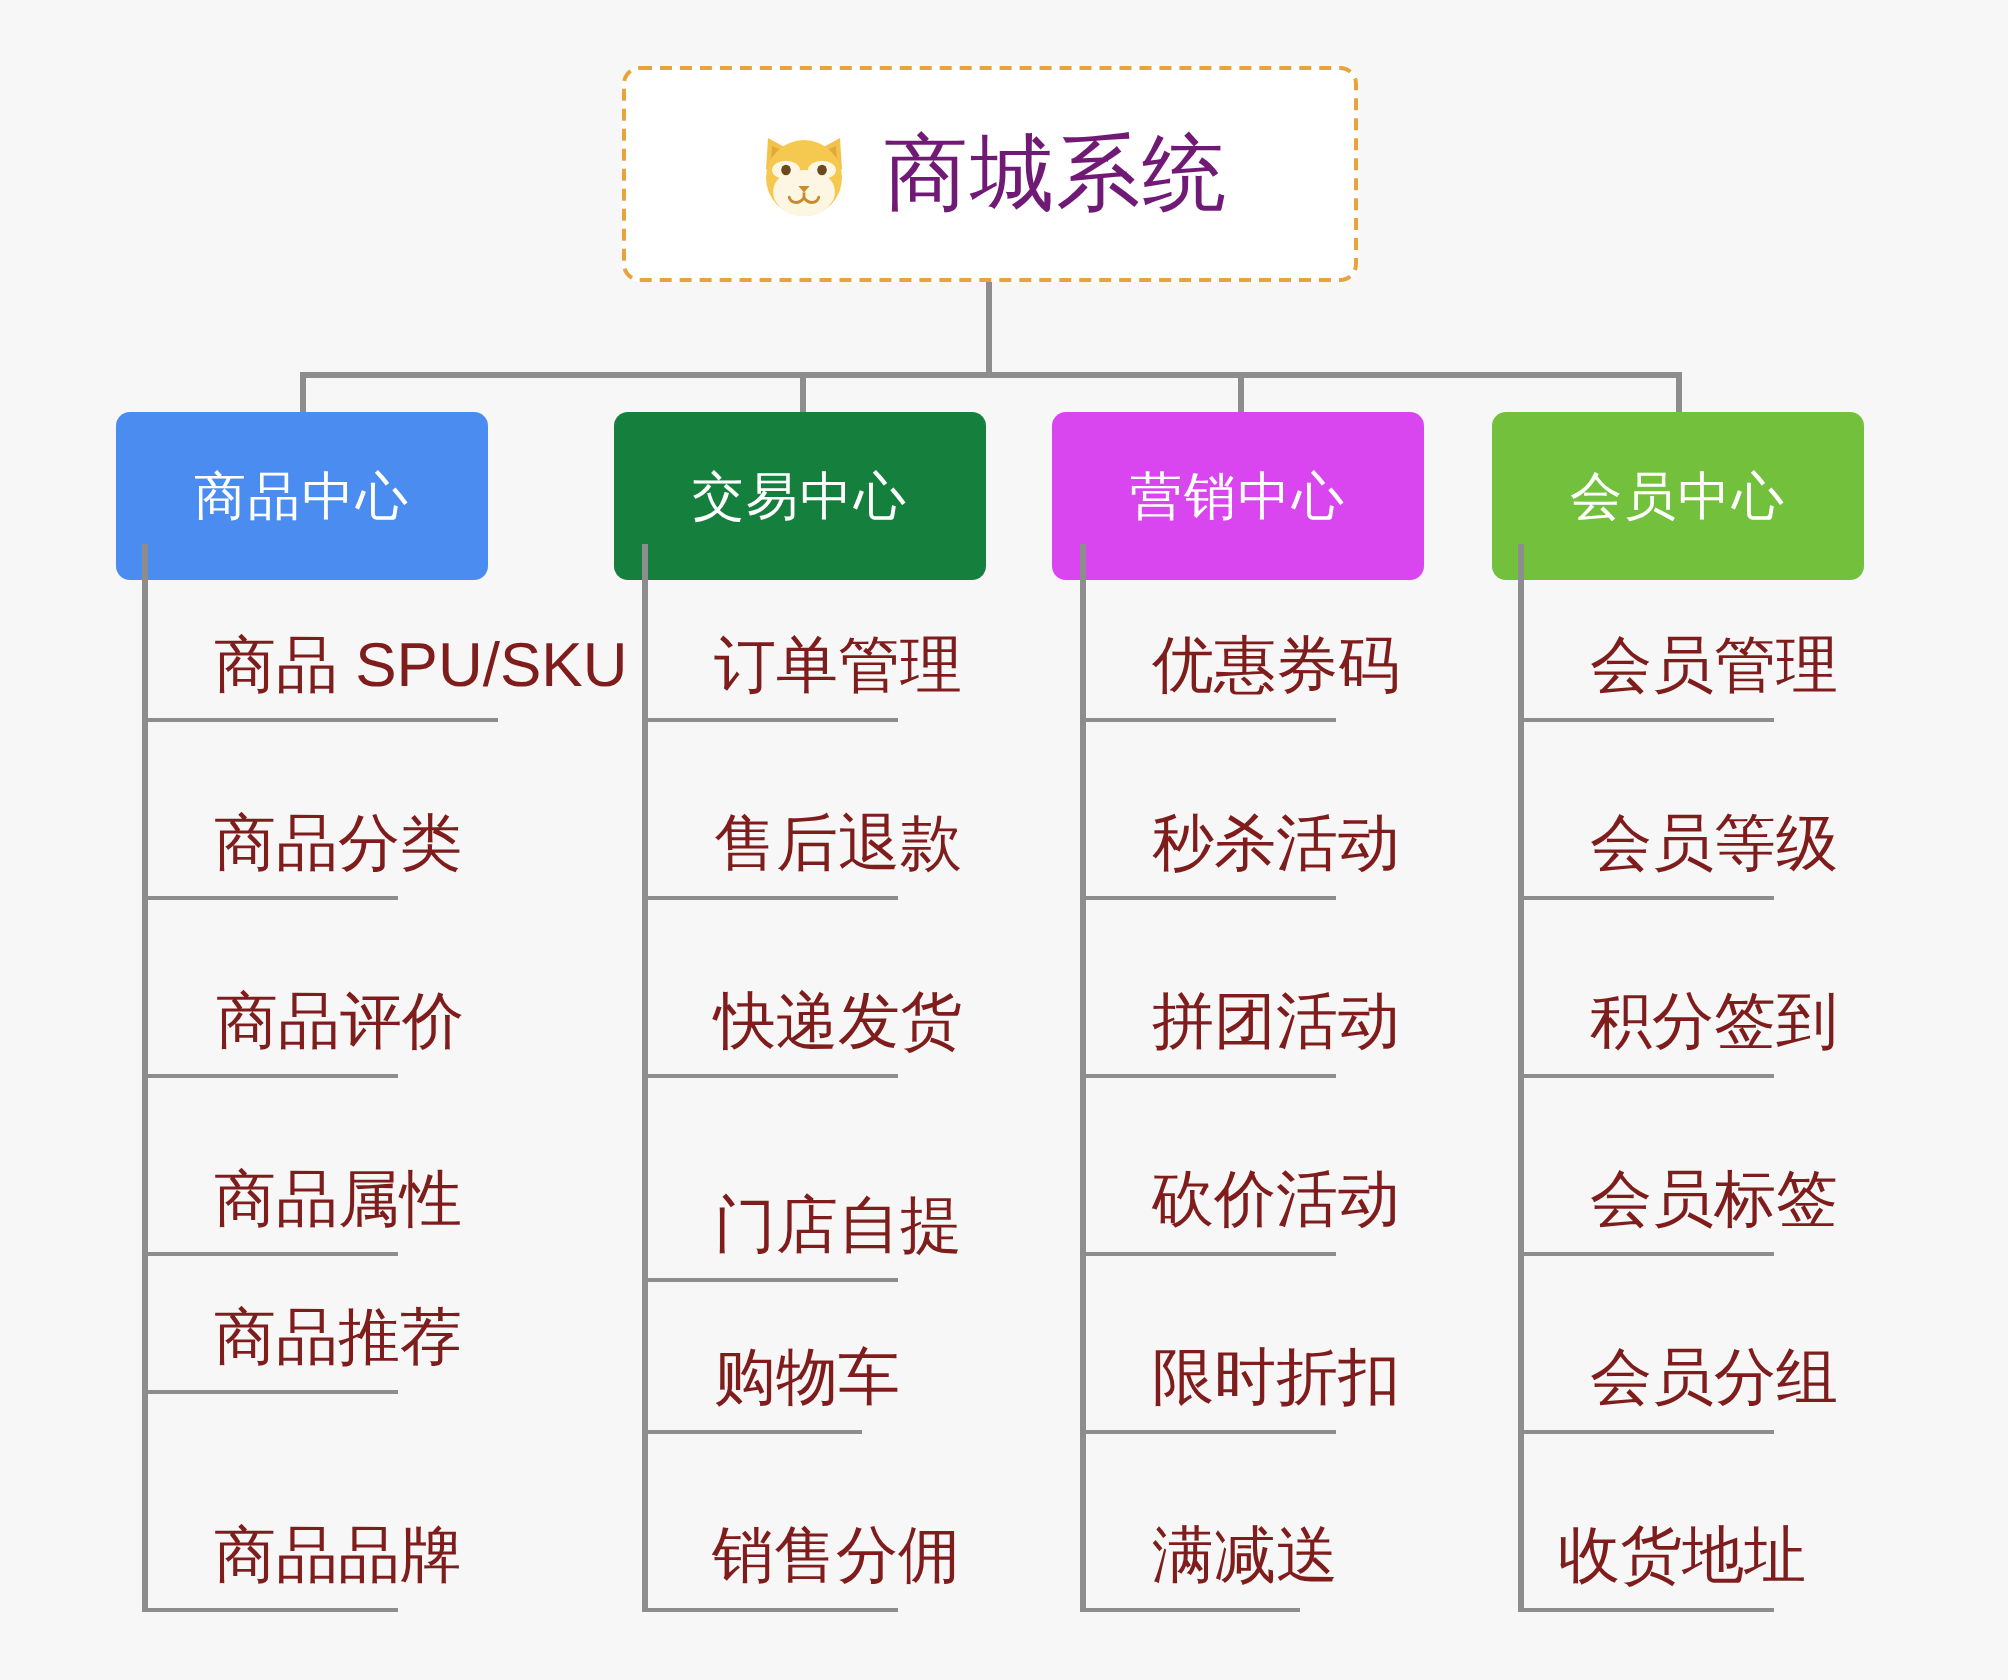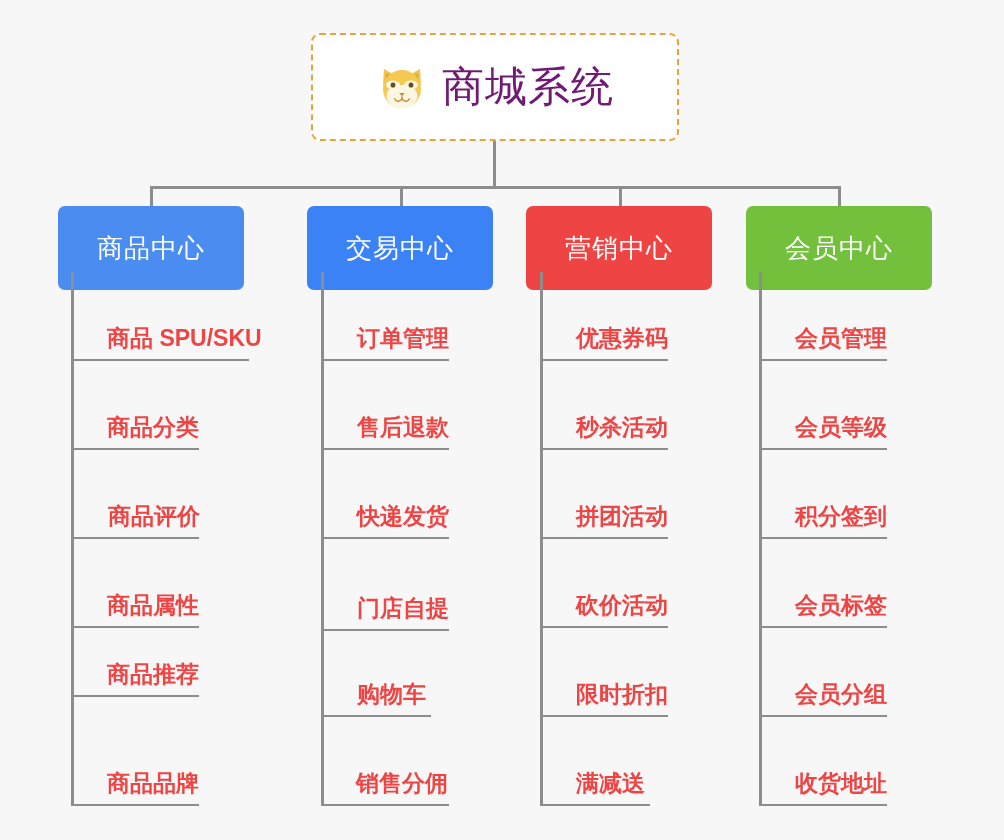--- a/index.html
+++ b/index.html
@@ -95,25 +95,24 @@
     left: 0px;
     height: 89px;
     box-sizing: border-box;
     display: flex;
     align-items: flex-end;
     border-bottom: 2px solid #8d8d8d;
     padding-left: 36px;
     padding-bottom: 8px;
   }
   .leaf-label {
-    font-size: 23px;
+    font-size: 31px;
     line-height: 1.15;
-    color: #ef4444;
+    color: #7f1d1d;
     white-space: nowrap;
-    font-weight: bold;
   }
 </style>
 </head>
 <body>
 
 <div id="mindmap">
 
   <div class="root-node">
     <span class="root-emoji">
       <svg viewBox="0 0 52 48" width="52" height="48" aria-hidden="true">
@@ -147,24 +146,24 @@
   <div class="conn conn-h" style="left:150px; top:186px; width:691px;"></div>
 
   <div class="conn conn-v" style="left:150px; top:186px; height:22px;"></div>
   <div class="conn conn-v" style="left:400px; top:186px; height:22px;"></div>
   <div class="conn conn-v" style="left:619px; top:186px; height:22px;"></div>
   <div class="conn conn-v" style="left:838px; top:186px; height:22px;"></div>
 
   <div class="cat-box" id="cat-1" style="left: 58px; background: rgb(74, 140, 240);">
     <span>商品中心</span>
   </div>
-  <div class="cat-box" id="cat-2" style="left: 307px; background: #3b82f6;">
+  <div class="cat-box" id="cat-2" style="left: 307px; background: #15803d;">
     <span>交易中心</span>
   </div>
-  <div class="cat-box" id="cat-3" style="left: 526px; background: #ef4444; font-family: Liberation Mono, monospace;">
+  <div class="cat-box" id="cat-3" style="left: 526px; background: #d946ef; font-family: Liberation Mono, monospace;">
     <span>营销中心</span>
   </div>
   <div class="cat-box" id="cat-4" style="left: 746px; background: rgb(114, 192, 60);">
     <span>会员中心</span>
   </div>
 
   <div class="leaf-col" id="col-1" style="left: 71px;">
     <div class="leaf-spine" style="height: 534px;"></div>
   <div class="leaf-item" style="top: 0px; width: 178px;">
         <span class="leaf-label">商品 SPU/SKU</span>
@@ -189,21 +188,21 @@
     <div class="leaf-spine" style="height: 534px;"></div>
   <div class="leaf-item" style="top: 0px; width: 128px;">
         <span class="leaf-label">订单管理</span>
       </div>
       <div class="leaf-item" style="top: 89px; width: 128px;">
         <span class="leaf-label">售后退款</span>
       </div>
       <div class="leaf-item" style="top: 178px; width: 128px;">
         <span class="leaf-label">快递发货</span>
       </div>
-      <div class="leaf-item" style="top: 270px; width: 128px; justify-content: center;">
+      <div class="leaf-item" style="top: 280px; width: 128px;">
         <span class="leaf-label">门店自提</span>
       </div>
       <div class="leaf-item" style="top: 356px; width: 110px;">
         <span class="leaf-label">购物车</span>
       </div>
       <div class="leaf-item" style="top: 445px; width: 128px; padding-left: 35px;">
         <span class="leaf-label">销售分佣</span>
       </div>
     </div>
   <div class="leaf-col" id="col-3" style="left: 540px;">

